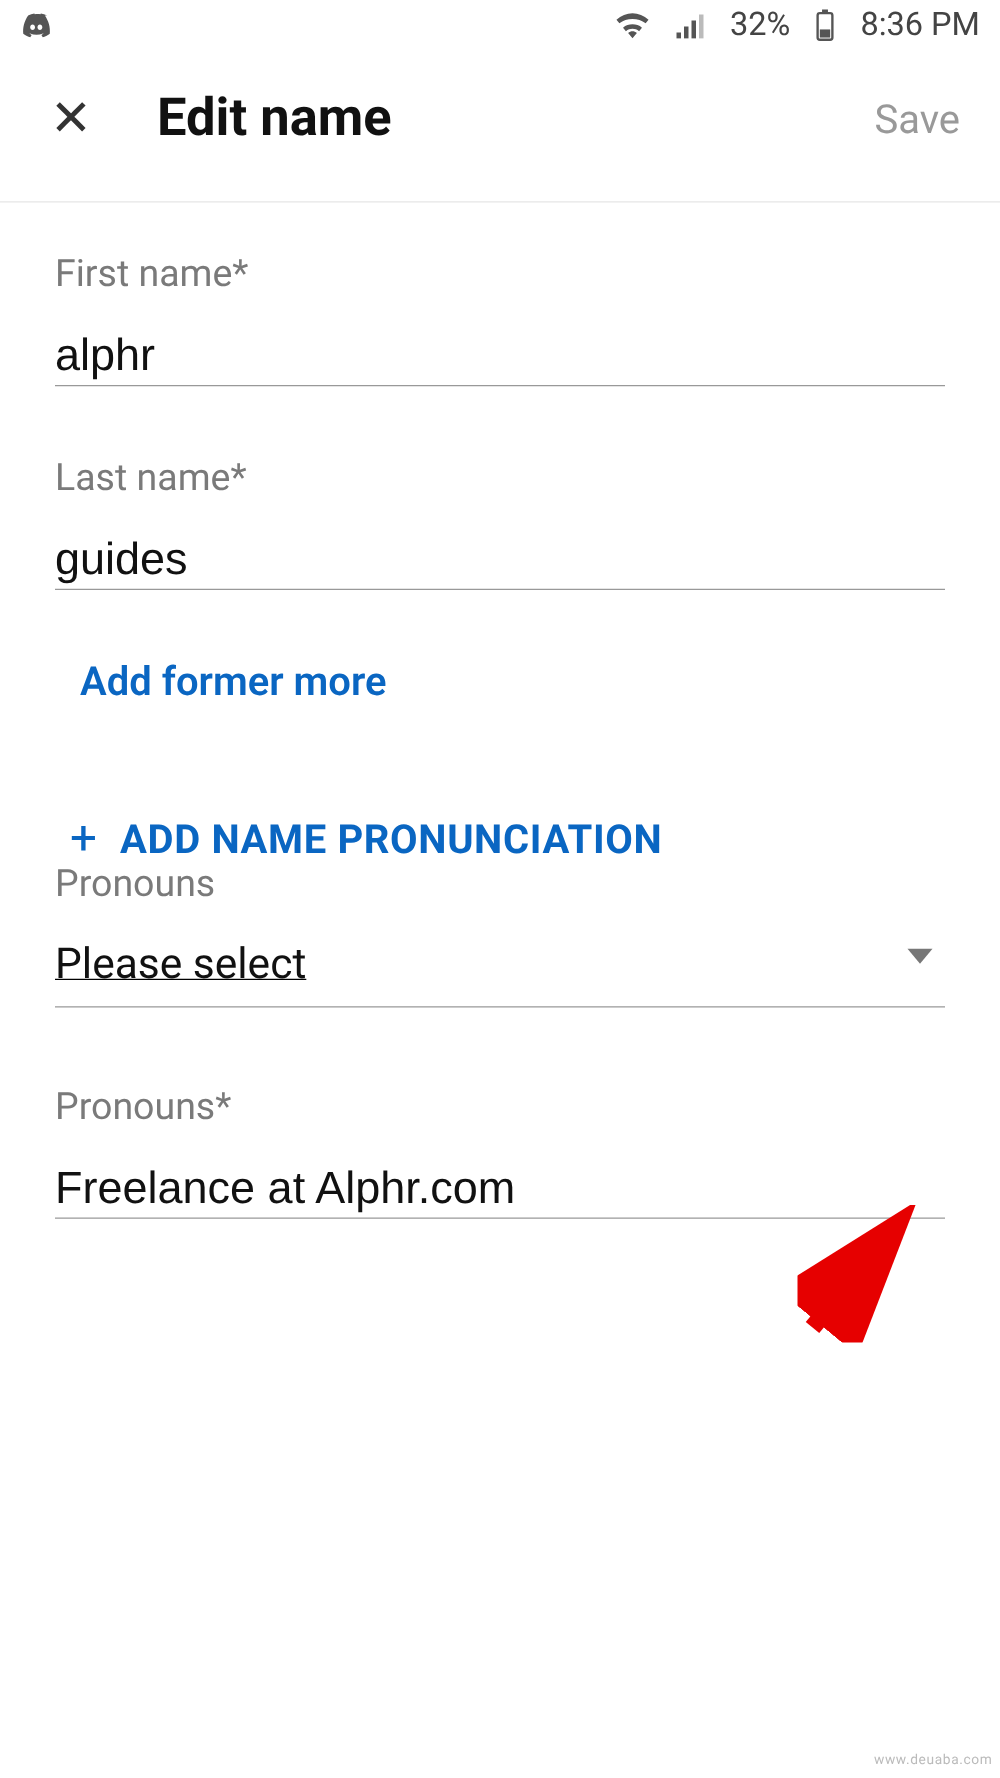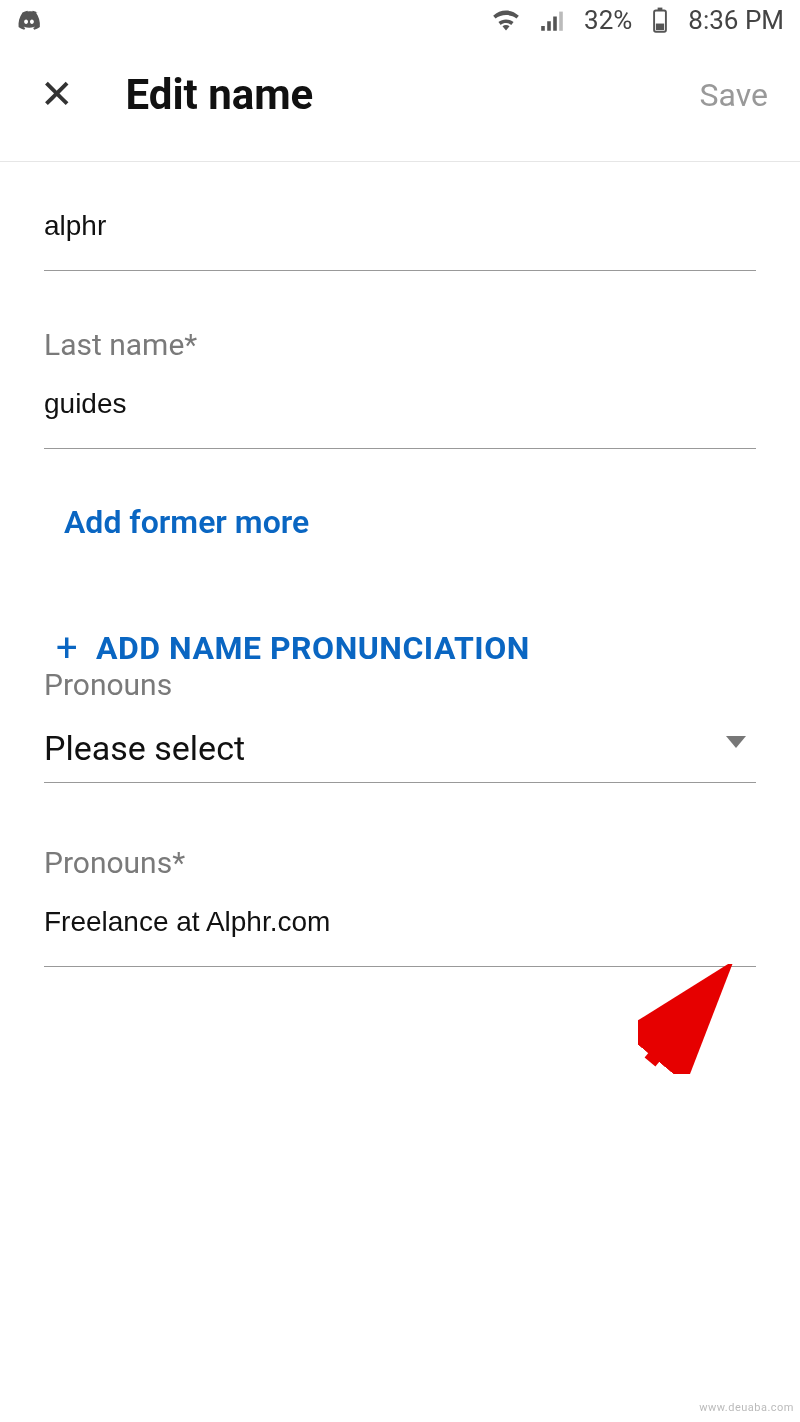--- a/index.html
+++ b/index.html
@@ -45,23 +45,23 @@
     .title { font-size: 42px; font-weight: 700; color: #111; }
     .save-btn { font-size: 32px; color: #999; font-weight: 400; cursor: pointer; text-align: right; }
     
     .form { padding: 40px 44px 0 44px; }
     .field { margin-bottom: 56px; }
     .label { font-size: 30px; color: #7a7a7a; margin-bottom: 18px; display:block; }
     .input {
       width: 100%;
       border: none;
       border-bottom: 1.5px solid #999;
-      font-size: 28px;
+      font-size: 36px;
       color: #111;
-      padding: 8px 0 28px 0;
+      padding: 8px 0 3px 0;
       background: transparent;
       outline: none;
     }
     .link-former {
       color: #0a66c2;
       font-size: 32px;
       font-weight: 600;
       margin: 54px 0 0 20px;
       display: inline-block;
       cursor: pointer;
@@ -77,20 +77,21 @@
       cursor: pointer;
       letter-spacing: 0.5px;
     }
     .plus-icon { font-size: 38px; font-weight: 400; line-height:1; }
     .pronouns-sec { }
     .select-wrap {
       position: relative;
       border-bottom: 1.5px solid #999;
       padding: 8px 0 14px 0;
       cursor: pointer;
+      text-decoration: underline;
     }
     .select-value { font-size: 34px; color: #111; }
     .caret {
       position: absolute;
       right: 10px;
       top: 16px;
       width: 0; height: 0;
       border-left: 10px solid transparent;
       border-right: 10px solid transparent;
       border-top: 12px solid #777;
@@ -158,20 +159,21 @@
   <div class="header-left">
     <span class="close-btn">✕</span>
     <span class="title">Edit name</span>
   </div>
   <span class="save-btn">Save</span>
 </div>
 
 <div class="form">
 
   <div class="field">
+    <span class="label">First name*</span>
     <input class="input" type="text" value="alphr" style="">
   </div>
 
   <div class="field" style="margin-bottom:0">
     <span class="label">Last name*</span>
     <input class="input" type="text" value="guides" style="">
   </div>
 
   <a class="link-former">Add former more</a>
 

